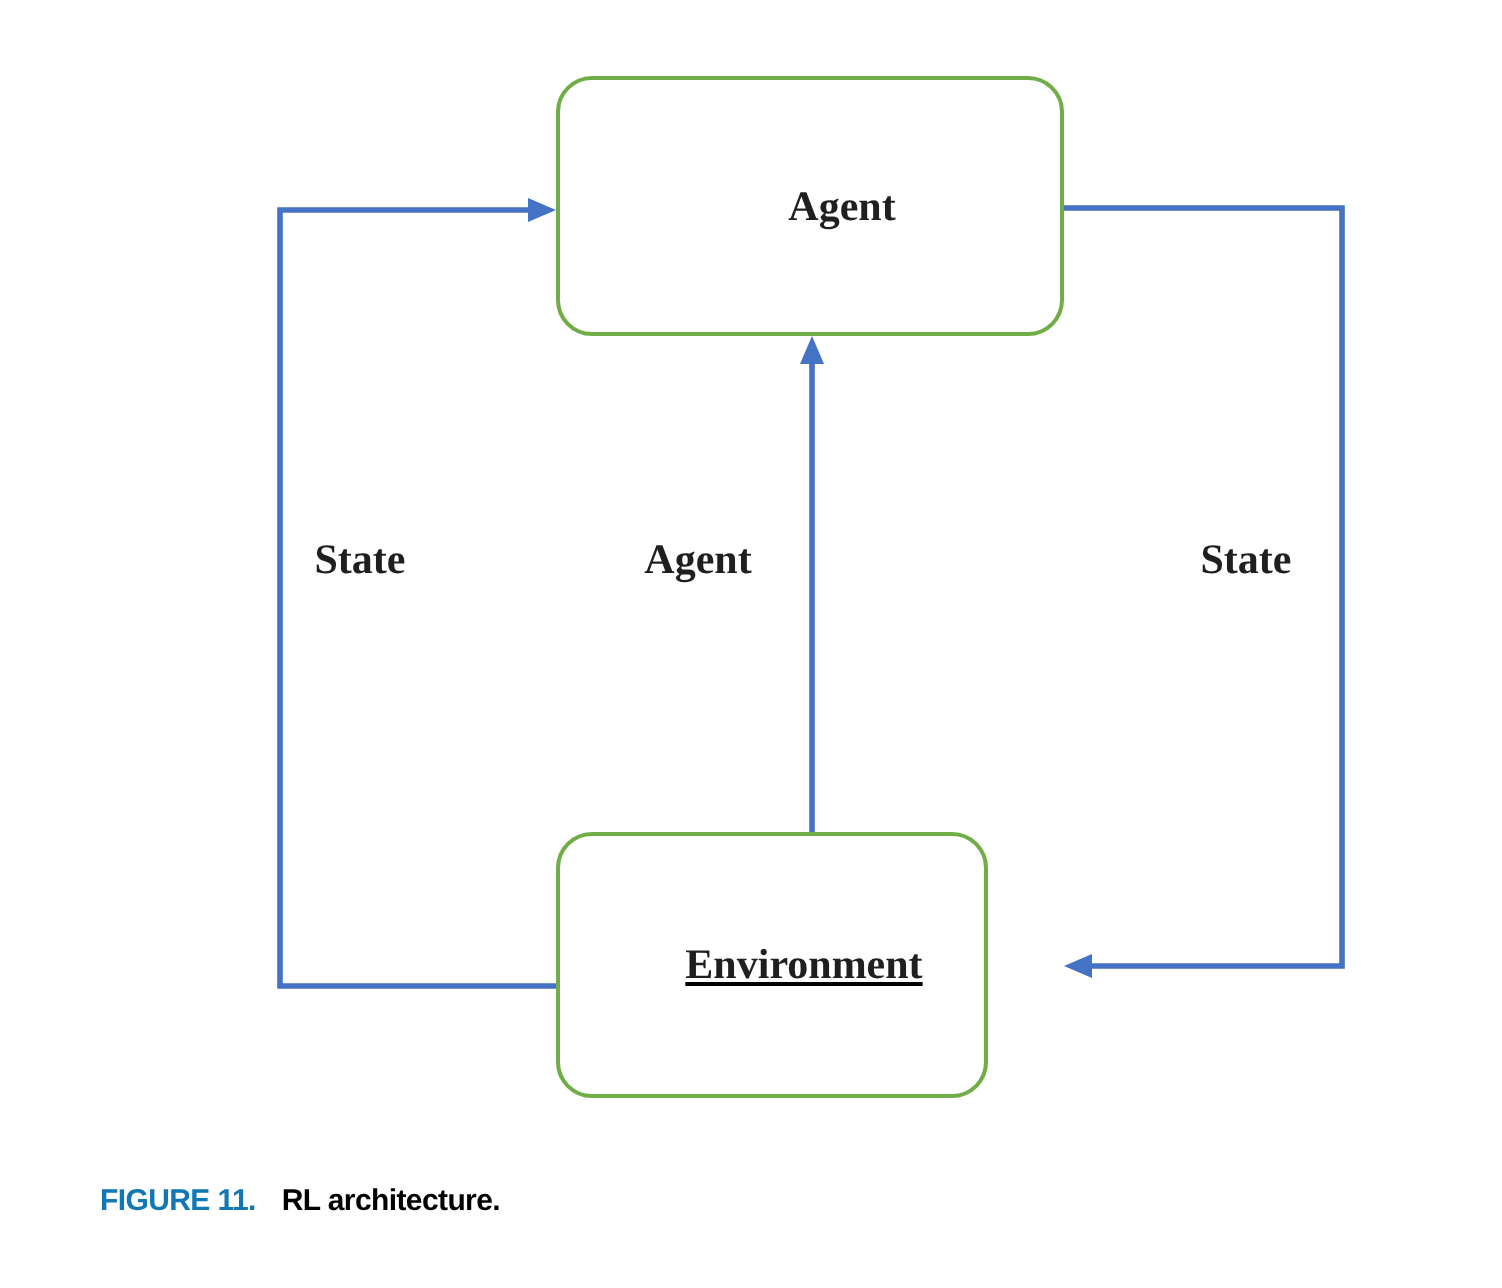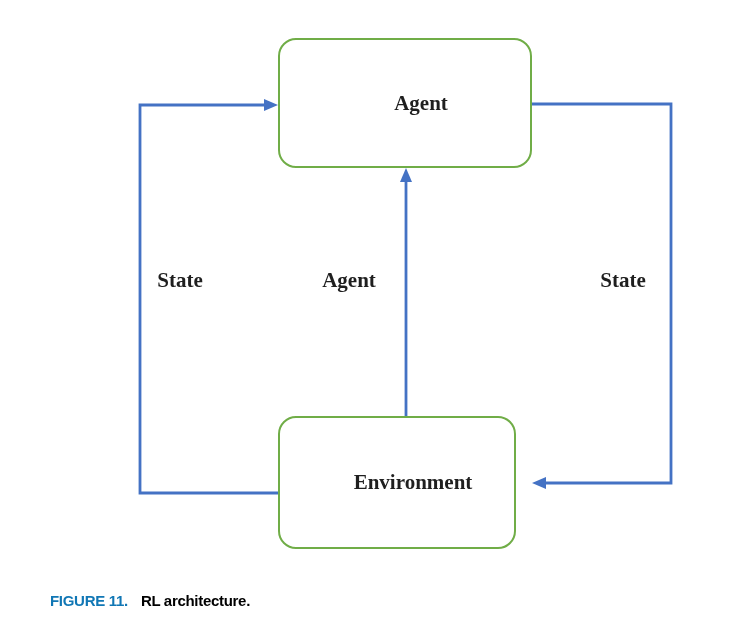--- a/index.html
+++ b/index.html
@@ -45,22 +45,23 @@
   }
   .node-agent {
     left: 278px;
     top: 38px;
     width: 254px;
     height: 130px;
   }
   .node-environment {
     left: 278px;
     top: 416px;
-    width: 238px;
+    width: 216px;
     height: 133px;
+    text-decoration: underline;
   }
   .node-label {
     font-weight: 700;
     font-size: 21px;
     color: var(--label-text, #1f1f1f);
   }
   .edge-label {
     position: absolute;
     transform: translate(-50%, -50%);
     font-weight: 700;

